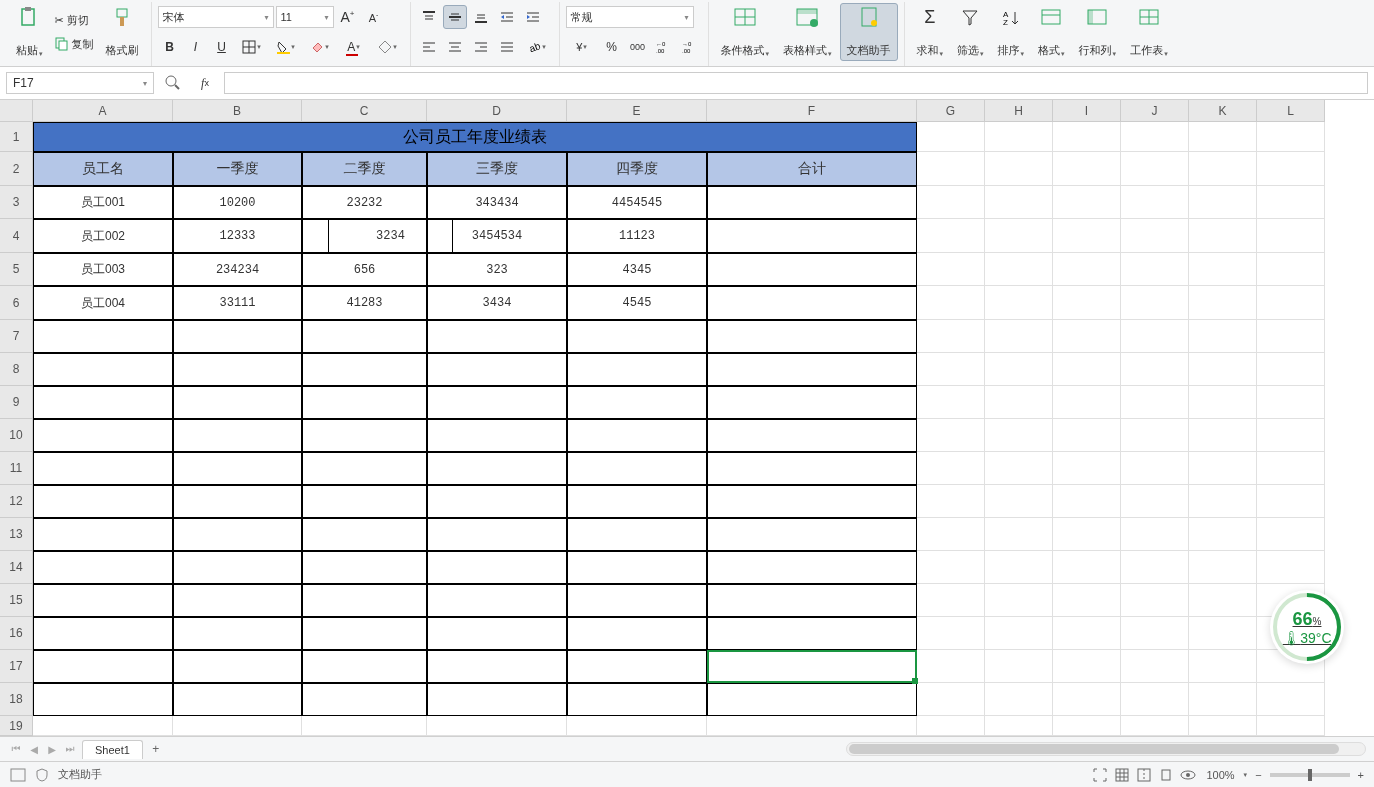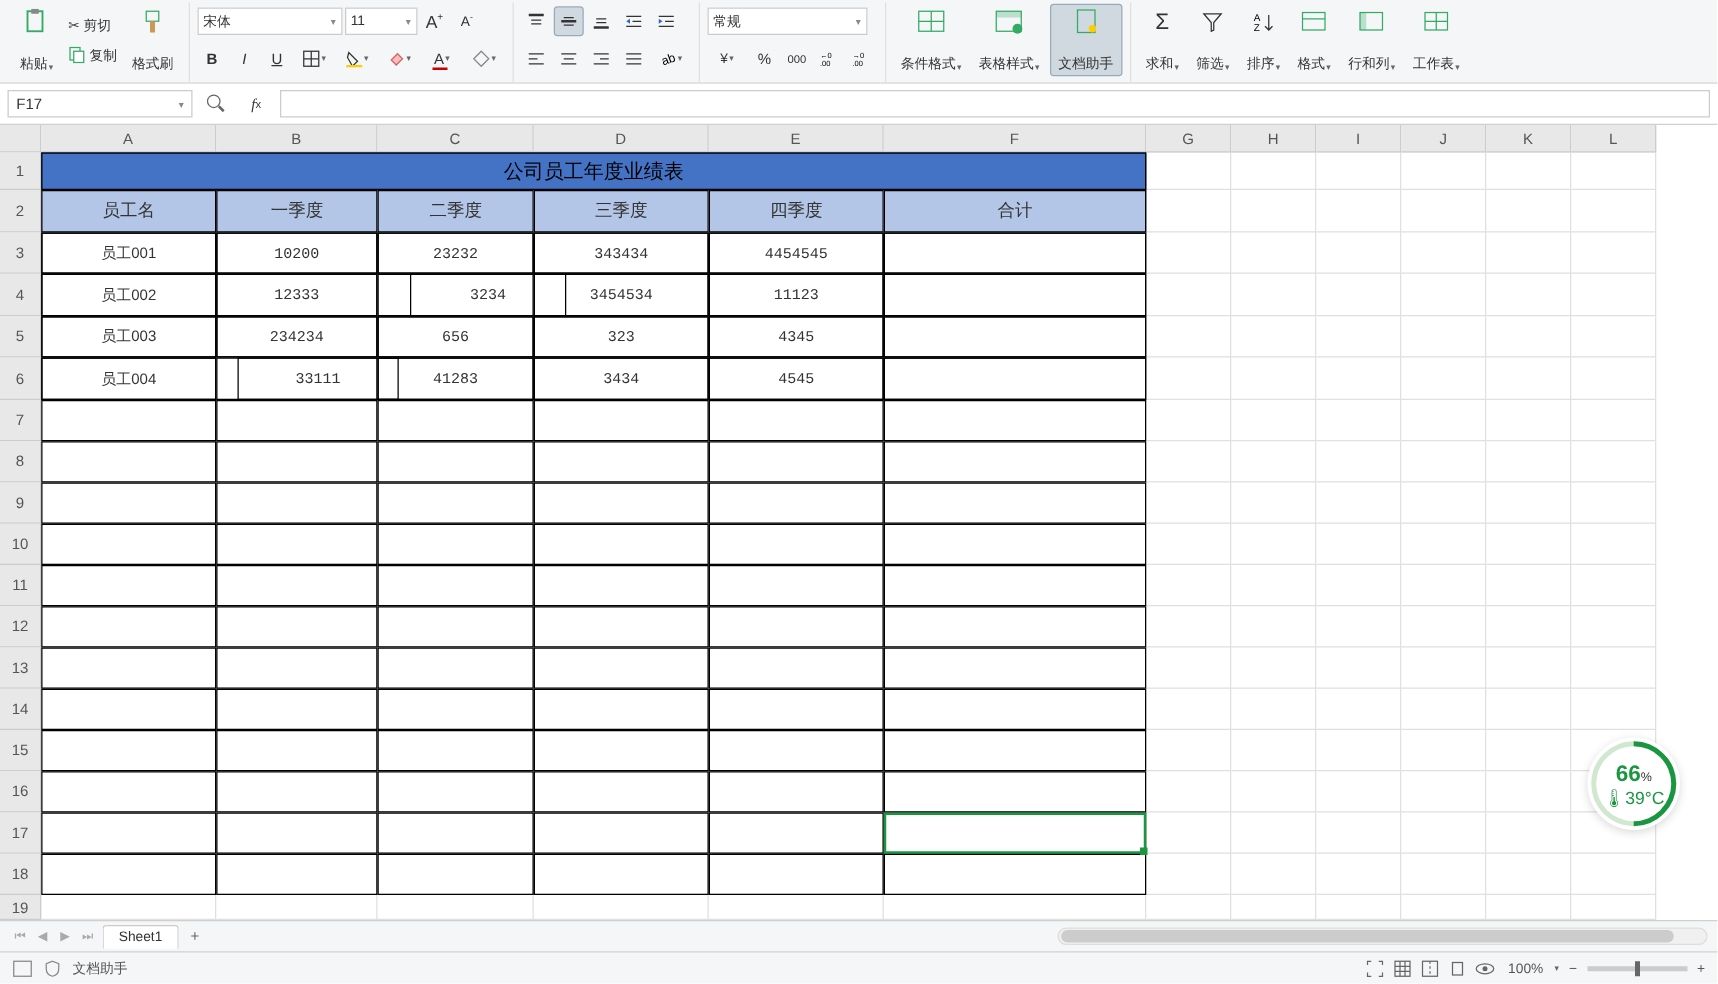--- a/index.html
+++ b/index.html
@@ -59,21 +59,21 @@
 
 
 .status-bar { height: 26px; border-top: 1px solid #d0d0d0; display: flex; align-items: center; background: #f5f6f7; padding: 0 10px; gap: 10px; font-size: 11px; color: #555; }
 .status-right { margin-left: auto; display: flex; align-items: center; gap: 8px; }
 .view-btns { display: flex; gap: 2px; }
 .view-btn { width: 20px; height: 18px; display: flex; align-items: center; justify-content: center; cursor: pointer; }
 .zoom-slider { width: 80px; height: 4px; background: #ccc; position: relative; }
 .zoom-slider::before { content: ''; position: absolute; left: 38px; top: -4px; width: 4px; height: 12px; background: #666; }
 
 
-.gauge { position: absolute; right: 30px; top: 590px; width: 74px; height: 74px; border-radius: 50%; background: #fff; box-shadow: 0 2px 8px rgba(0,0,0,0.15); display: flex; flex-direction: column; align-items: center; justify-content: center; }
+.gauge { position: absolute; right: 30px; top: 590px; width: 74px; height: 74px; border-radius: 50%; background: #fff; box-shadow: 0 2px 8px rgba(0,0,0,0.15); display: flex; flex-direction: column; align-items: center; justify-content: center; text-decoration: underline; }
 .gauge-ring { position: absolute; inset: 3px; border-radius: 50%; border: 4px solid #d0e8d0; }
 .gauge-ring::before { content: ''; position: absolute; inset: -4px; border-radius: 50%; border: 4px solid transparent; border-top-color: #1a9641; border-right-color: #1a9641; transform: rotate(45deg); }
 .gauge-val { font-size: 18px; color: #1a9641; font-weight: bold; }
 .gauge-pct { font-size: 10px; }
 .gauge-sub { font-size: 14px; color: #1a9641; }
 
 svg { display: block; }
 </style>
 </head>
 <body>
@@ -817,21 +817,21 @@
       <div class="cell bordered data" style="left: 394px; top: 97px; width: 140px; height: 34px;">3454534</div>
       <div class="cell bordered data" style="left: 534px; top: 97px; width: 140px; height: 34px;">11123</div>
       <div class="cell bordered data" style="left: 674px; top: 97px; width: 210px; height: 34px;"></div>
       <div class="cell bordered " style="left: 0px; top: 131px; width: 140px; height: 33px;">员工003</div>
       <div class="cell bordered data" style="left: 140px; top: 131px; width: 129px; height: 33px;">234234</div>
       <div class="cell bordered data" style="left: 269px; top: 131px; width: 125px; height: 33px;">656</div>
       <div class="cell bordered data" style="left: 394px; top: 131px; width: 140px; height: 33px;">323</div>
       <div class="cell bordered data" style="left: 534px; top: 131px; width: 140px; height: 33px;">4345</div>
       <div class="cell bordered data" style="left: 674px; top: 131px; width: 210px; height: 33px;"></div>
       <div class="cell bordered " style="left: 0px; top: 164px; width: 140px; height: 34px;">员工004</div>
-      <div class="cell bordered data" style="left: 140px; top: 164px; width: 129px; height: 34px; margin-left: 17px;">33111</div>
+      <div class="cell bordered data" style="left: 140px; top: 164px; width: 129px; height: 34px;">33111</div>
       <div class="cell bordered data" style="left: 269px; top: 164px; width: 125px; height: 34px;">41283</div>
       <div class="cell bordered data" style="left: 394px; top: 164px; width: 140px; height: 34px;">3434</div>
       <div class="cell bordered data" style="left: 534px; top: 164px; width: 140px; height: 34px;">4545</div>
       <div class="cell bordered data" style="left: 674px; top: 164px; width: 210px; height: 34px;"></div>
       <div class="active-cell" style="left: 674px; top: 528px; width: 210px; height: 33px;"></div>
     </div>
 </div>
 
 <div class="sheet-tabs">
   <div class="sheet-nav">

